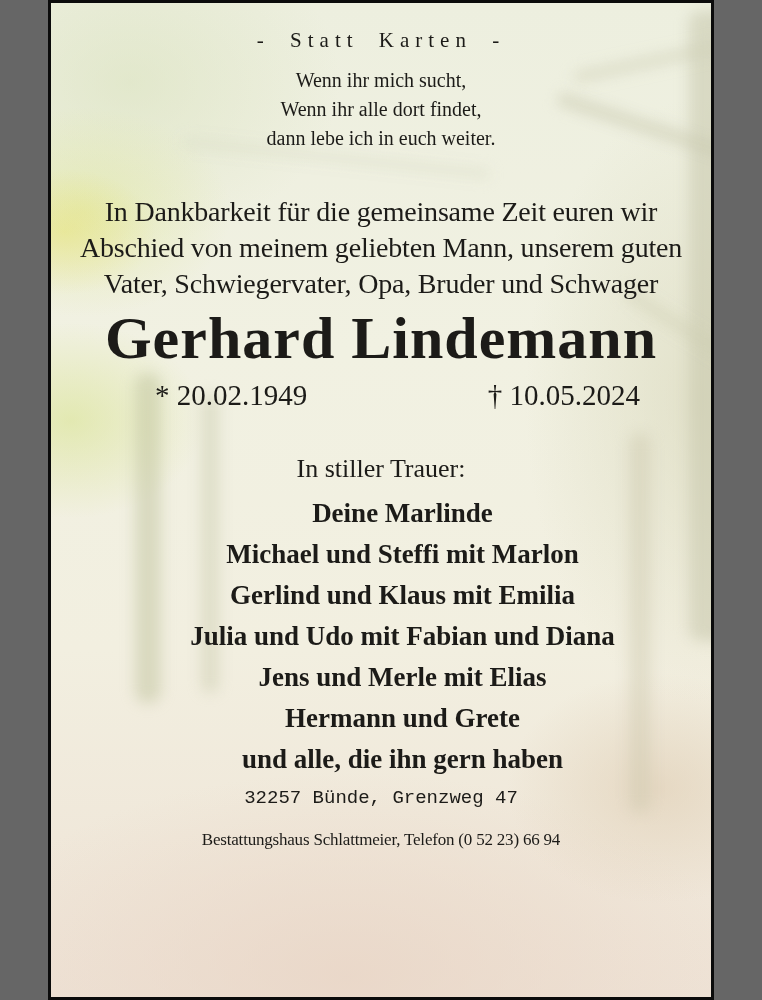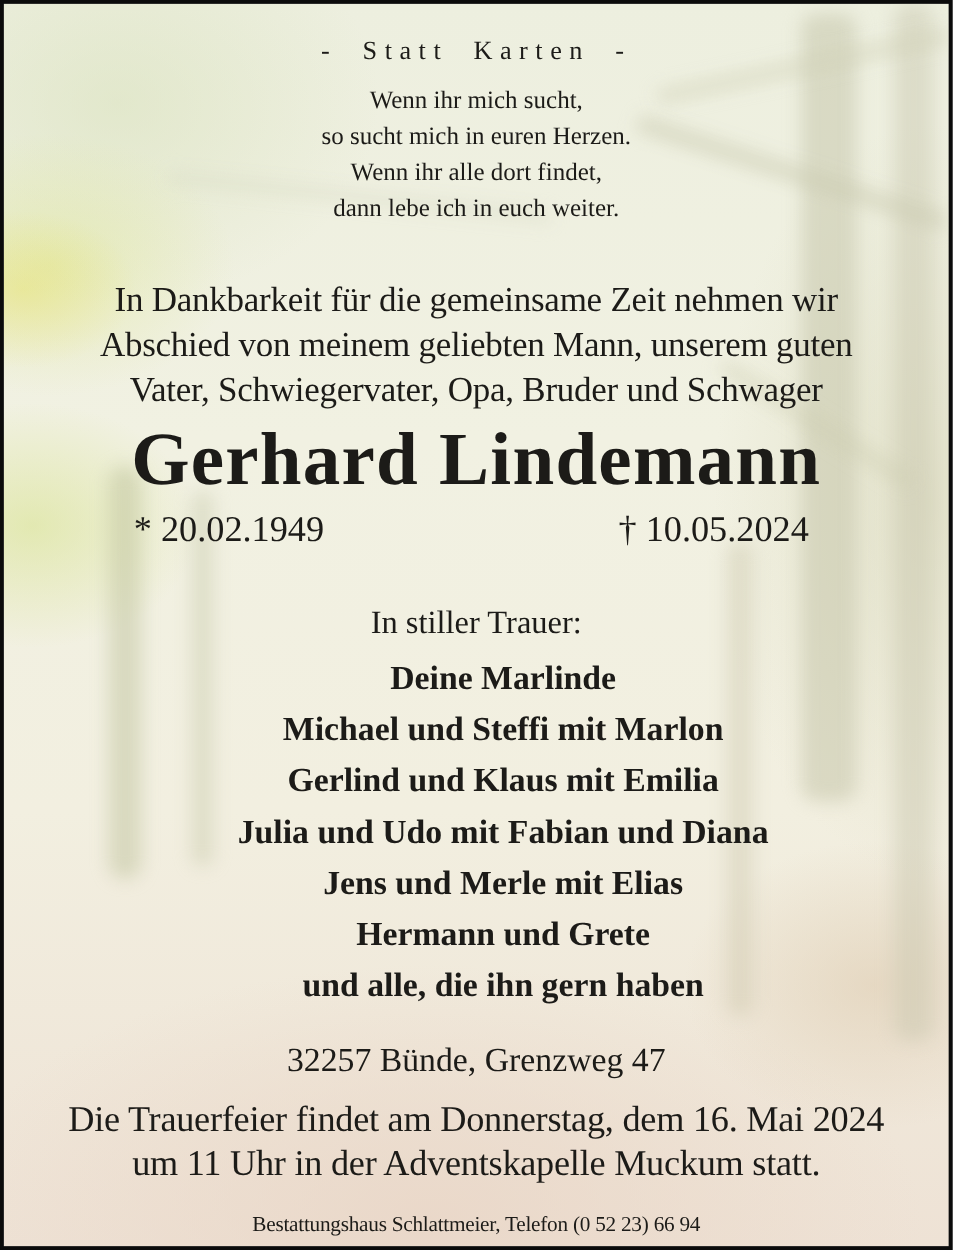--- a/index.html
+++ b/index.html
@@ -1,19 +1,19 @@
 <!DOCTYPE html>
 <html lang="de"><head>
 <meta charset="utf-8">
 <title>Traueranzeige</title>
 <style>
   html, body { margin: 0; padding: 0; background: #666; }
   .page {
     position: relative;
-    width: 762px;
+    width: 666px;
     height: 1000px;
     box-sizing: border-box;
     border: 3px solid #0b0b0b;
     overflow: hidden;
     margin: 0 auto;
     font-family: "Liberation Serif", "DejaVu Serif", serif;
     color: #1c1b18;
     background:
       radial-gradient(ellipse 130px 90px at 2% 23%,  rgba(233,223,85,0.35),  transparent 70%),
       radial-gradient(ellipse 210px 150px at 5% 21%, rgba(222,230,150,0.55), transparent 70%),
@@ -54,27 +54,27 @@
     margin: 3px 0 0 0;
     font-size: 60px;
     font-weight: bold;
     letter-spacing: 1px;
     line-height: 66px;
   }
   .dates {
     margin-top: 8px;
     display: flex;
     justify-content: space-between;
-    padding: 0 112px 0 104px;
+    padding: 0 71px 0 104px;
     font-size: 29px;
   }
   .trauer   { margin-top: 42px; font-size: 26px; }
   .mourners { margin-top: 9px; padding-left: 43px; }
   .mourner  { font-size: 27px; font-weight: bold; line-height: 41px; }
-  .address  { margin-top: 24px; font-size: 27px; }
+  .address  { margin-top: 7px; font-size: 19px; font-family: Liberation Mono, monospace; }
   .funeral  { margin-top: 15px; font-size: 29px; line-height: 35px; letter-spacing: -0.2px; }
   .footer   { margin-top: 21px; font-size: 17px; letter-spacing: -0.2px; }
 </style>
 </head>
 <body>
 
 <div class="page">
 
   <div class="bg">
     <div class="trunk t1"></div>
@@ -87,27 +87,26 @@
     <div class="branch b3"></div>
     <div class="branch b4"></div>
   </div>
 
   <div class="content">
 
     <div class="statt">- Statt Karten -</div>
 
     <div class="poem">
       <div>Wenn ihr mich sucht,</div>
-      <div>so sucht mich in euren Herzen.</div>
       <div>Wenn ihr alle dort findet,</div>
       <div>dann lebe ich in euch weiter.</div>
     </div>
 
     <div class="intro">
-      <div>In Dankbarkeit für die gemeinsame Zeit nehmen wir</div>
+      <div>In Dankbarkeit für die gemeinsame Zeit euren wir</div>
       <div>Abschied von meinem geliebten Mann, unserem guten</div>
       <div>Vater, Schwiegervater, Opa, Bruder und Schwager</div>
     </div>
 
     <h1 class="name">Gerhard Lindemann</h1>
 
     <div class="dates">
       <span><span>*</span>&nbsp;<span>20.02.1949</span></span>
       <span><span>†</span>&nbsp;<span>10.05.2024</span></span>
     </div>
@@ -119,21 +118,17 @@
       <div class="mourner">Michael und Steffi mit Marlon</div>
       <div class="mourner">Gerlind und Klaus mit Emilia</div>
       <div class="mourner">Julia und Udo mit Fabian und Diana</div>
       <div class="mourner">Jens und Merle mit Elias</div>
       <div class="mourner">Hermann und Grete</div>
       <div class="mourner">und alle, die ihn gern haben</div>
     </div>
 
     <div class="address">32257 Bünde, Grenzweg 47</div>
 
-    <div class="funeral">
-      <div>Die Trauerfeier findet am Donnerstag, dem 16. Mai 2024</div>
-      <div>um 11 Uhr in der Adventskapelle Muckum statt.</div>
-    </div>
 
     <div class="footer">Bestattungshaus Schlattmeier, Telefon (0 52 23) 66 94</div>
 
   </div>
 </div>
 
 </body></html>

